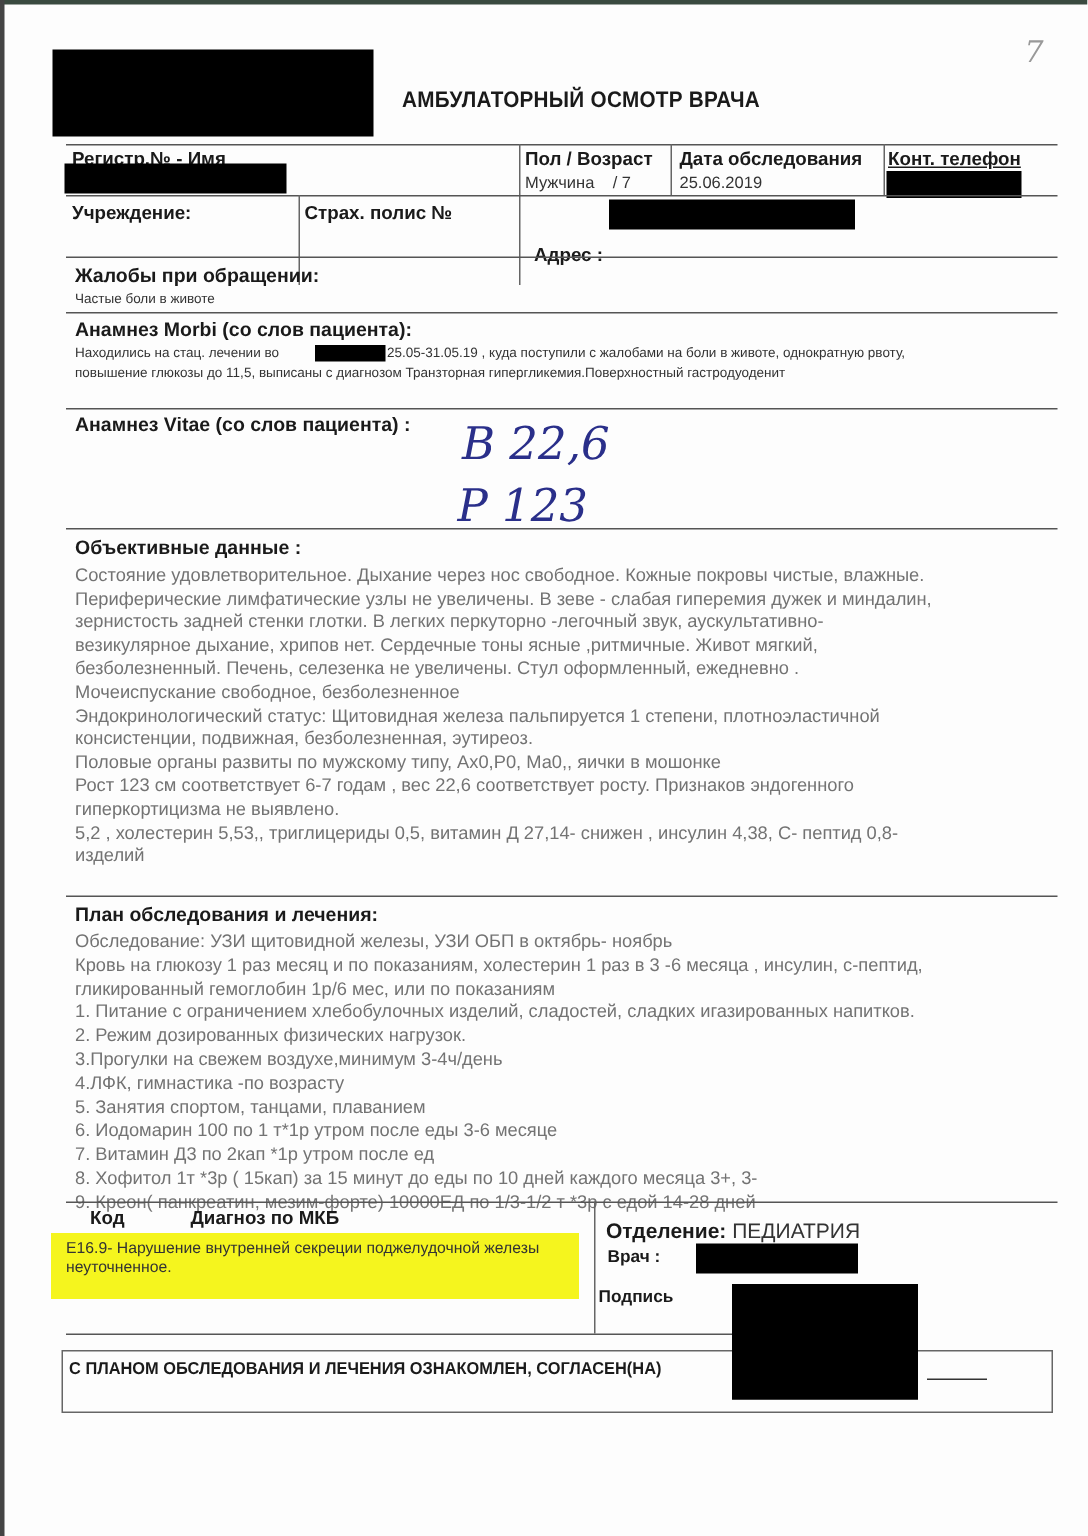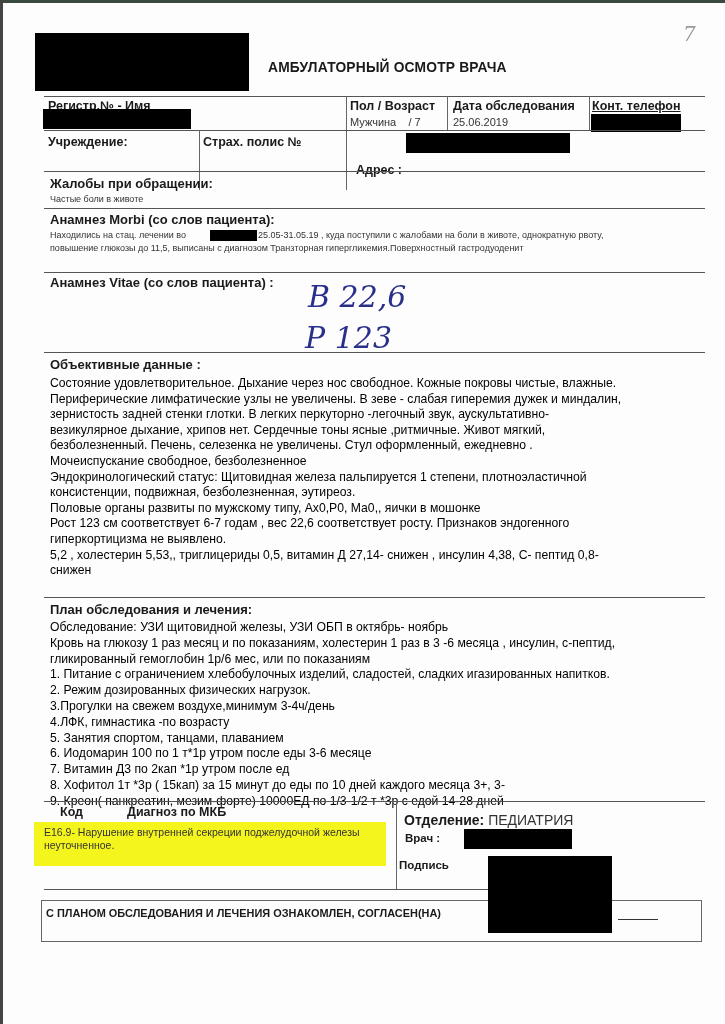--- a/index.html
+++ b/index.html
@@ -15,21 +15,21 @@
     .abs { position: absolute; }
     .redact { position: absolute; background: #000; }
     .hline { position: absolute; height: 1px; background: #555; }
     .vline { position: absolute; width: 1px; background: #666; }
     .title { left: 268px; top: 58px; font-size: 15px; font-weight: bold; letter-spacing: 0.2px; transform: scaleX(0.92); transform-origin: left; }
     .page-num { left: 683px; top: 22px; font-size: 20px; color: #999; font-family: "DejaVu Serif", serif; font-style: italic; }
     .hdr { font-size: 12.5px; font-weight: bold; }
     .val { font-size: 11px; color: #333; }
     .sect { font-size: 13px; font-weight: bold; }
     .small { font-size: 9px; color: #333; line-height: 13px; }
-    .body-text { font-size: 12.2px; line-height: 15.6px; color: #000000; }
+    .body-text { font-size: 12.2px; line-height: 15.6px; color: #737373; }
     .hand { font-family: "DejaVu Serif", serif; font-style: italic; color: #2a2f8a; font-size: 30px; font-weight: normal; }
     .diag { left: 34px; top: 822px; width: 352px; height: 44px; background: #f5f51e; }
     .diag-text { left: 44px; top: 826px; width: 340px; font-size: 10.5px; line-height: 13px; color: #333; }
     .consent-box { left: 41px; top: 900px; width: 661px; height: 42px; border: 1px solid #666; box-sizing: border-box; }
     .consent-text { left: 46px; top: 907px; font-size: 11.5px; font-weight: bold; transform: scaleX(0.95); transform-origin: left; }
   </style>
 </head>
 <body>
 
 <div class="topbar"></div>
@@ -86,21 +86,21 @@
   <div>зернистость задней стенки глотки. В легких перкуторно -легочный звук, аускультативно-</div>
   <div>везикулярное дыхание, хрипов нет. Сердечные тоны ясные  ,ритмичные. Живот мягкий,</div>
   <div>безболезненный. Печень, селезенка не увеличены. Стул оформленный, ежедневно .</div>
   <div>Мочеиспускание свободное, безболезненное</div>
   <div>Эндокринологический статус: Щитовидная железа пальпируется 1 степени, плотноэластичной</div>
   <div>консистенции, подвижная, безболезненная,  эутиреоз.</div>
   <div>Половые органы развиты по мужскому типу, Ах0,Р0, Ма0,, яички в мошонке</div>
   <div>Рост 123 см соответствует 6-7 годам , вес 22,6  соответствует росту. Признаков эндогенного</div>
   <div>гиперкортицизма не выявлено.</div>
   <div>5,2 , холестерин 5,53,, триглицериды 0,5, витамин Д 27,14- снижен , инсулин 4,38, С- пептид 0,8-</div>
-  <div>снижен</div>
+  <div>изделий</div>
 </div>
 <div class="hline" style="left:44px;top:597px;width:661px;"></div>
 
 <div class="abs sect" style="left:50px;top:602px;">План обследования и лечения:</div>
 <div class="abs body-text" style="left:50px;top:620px;width:665px;line-height:15.8px;">
   <div>Обследование: УЗИ щитовидной железы, УЗИ ОБП в октябрь- ноябрь</div>
   <div>Кровь на  глюкозу 1 раз месяц и по показаниям, холестерин 1 раз в 3 -6 месяца , инсулин, с-пептид,</div>
   <div>гликированный гемоглобин 1р/6 мес, или по показаниям</div>
   <div>1. Питание с ограничением хлебобулочных изделий, сладостей, сладких игазированных напитков.</div>
   <div>2. Режим дозированных физических нагрузок.</div>

